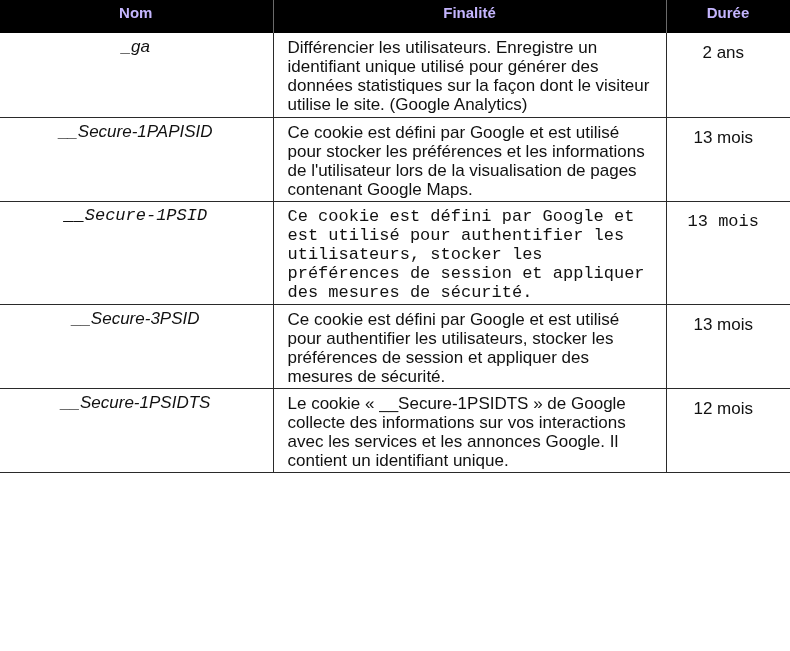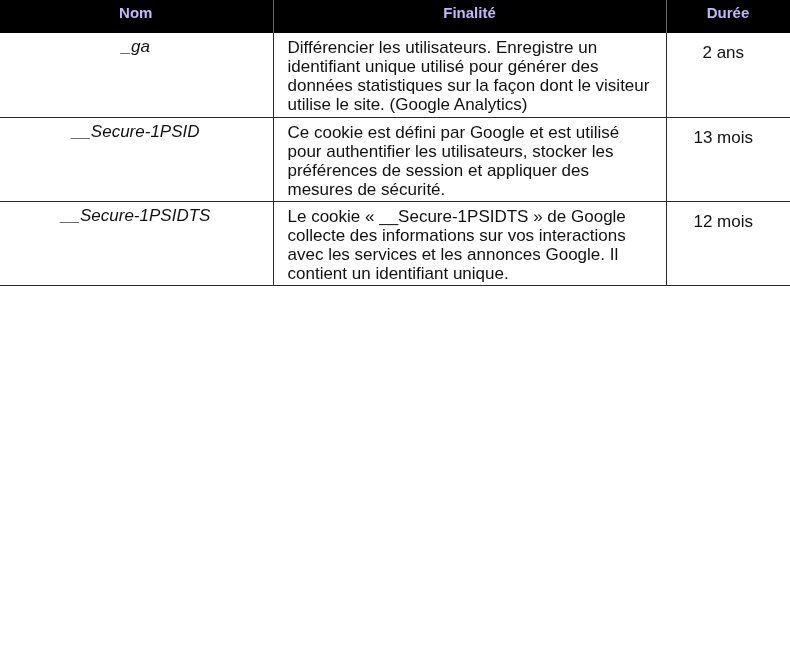--- a/index.html
+++ b/index.html
@@ -54,21 +54,21 @@
       border-left: none;
     }
     tbody td.dur {
       text-align: center;
       padding: 10px 16px 2px 6px;
       border-right: none;
     }
     tbody tr.r0 { height: 84px; }
     tbody tr.r1 { height: 84px; }
     tbody tr.r2 { height: 84px; }
-    tbody tr.r3 { height: 65px; }
+    tbody tr.r3 { height: 65px; font-family: Liberation Mono, monospace; }
     tbody tr.r4 { height: 66px; }
     tbody tr.r5 { height: 84px; }
     tbody tr.r6 { height: 66px; }
     tbody tr.r7 { height: 84px; }
     tbody tr.r0 td { border-top: none; }
   </style>
 </head>
 <body>
 
 <table class="cookie-table">
@@ -83,22 +83,32 @@
       <th>Finalité</th>
       <th>Durée</th>
     </tr>
   </thead>
   <tbody>
     <tr class="r0">
       <td class="nom">_ga</td>
       <td class="fin">Différencier les utilisateurs. Enregistre un identifiant unique utilisé pour générer des données statistiques sur la façon dont le visiteur utilise le site. (Google Analytics)</td>
       <td class="dur">2 ans</td>
     </tr>
+    <tr class="r2">
+      <td class="nom">__Secure-1PAPISID</td>
+      <td class="fin">Ce cookie est défini par Google et est utilisé pour stocker les préférences et les informations de l'utilisateur lors de la visualisation de pages contenant Google Maps.</td>
+      <td class="dur">13 mois</td>
+    </tr>
     <tr class="r3">
       <td class="nom">__Secure-1PSID</td>
+      <td class="fin">Ce cookie est défini par Google et est utilisé pour authentifier les utilisateurs, stocker les préférences de session et appliquer des mesures de sécurité.</td>
+      <td class="dur">13 mois</td>
+    </tr>
+    <tr class="r4">
+      <td class="nom">__Secure-3PSID</td>
       <td class="fin">Ce cookie est défini par Google et est utilisé pour authentifier les utilisateurs, stocker les préférences de session et appliquer des mesures de sécurité.</td>
       <td class="dur">13 mois</td>
     </tr>
     <tr class="r7">
       <td class="nom">__Secure-1PSIDTS</td>
       <td class="fin">Le cookie « __Secure-1PSIDTS » de Google collecte des informations sur vos interactions avec les services et les annonces Google. Il contient un identifiant unique.</td>
       <td class="dur">12 mois</td>
     </tr>
   </tbody>
 </table>

